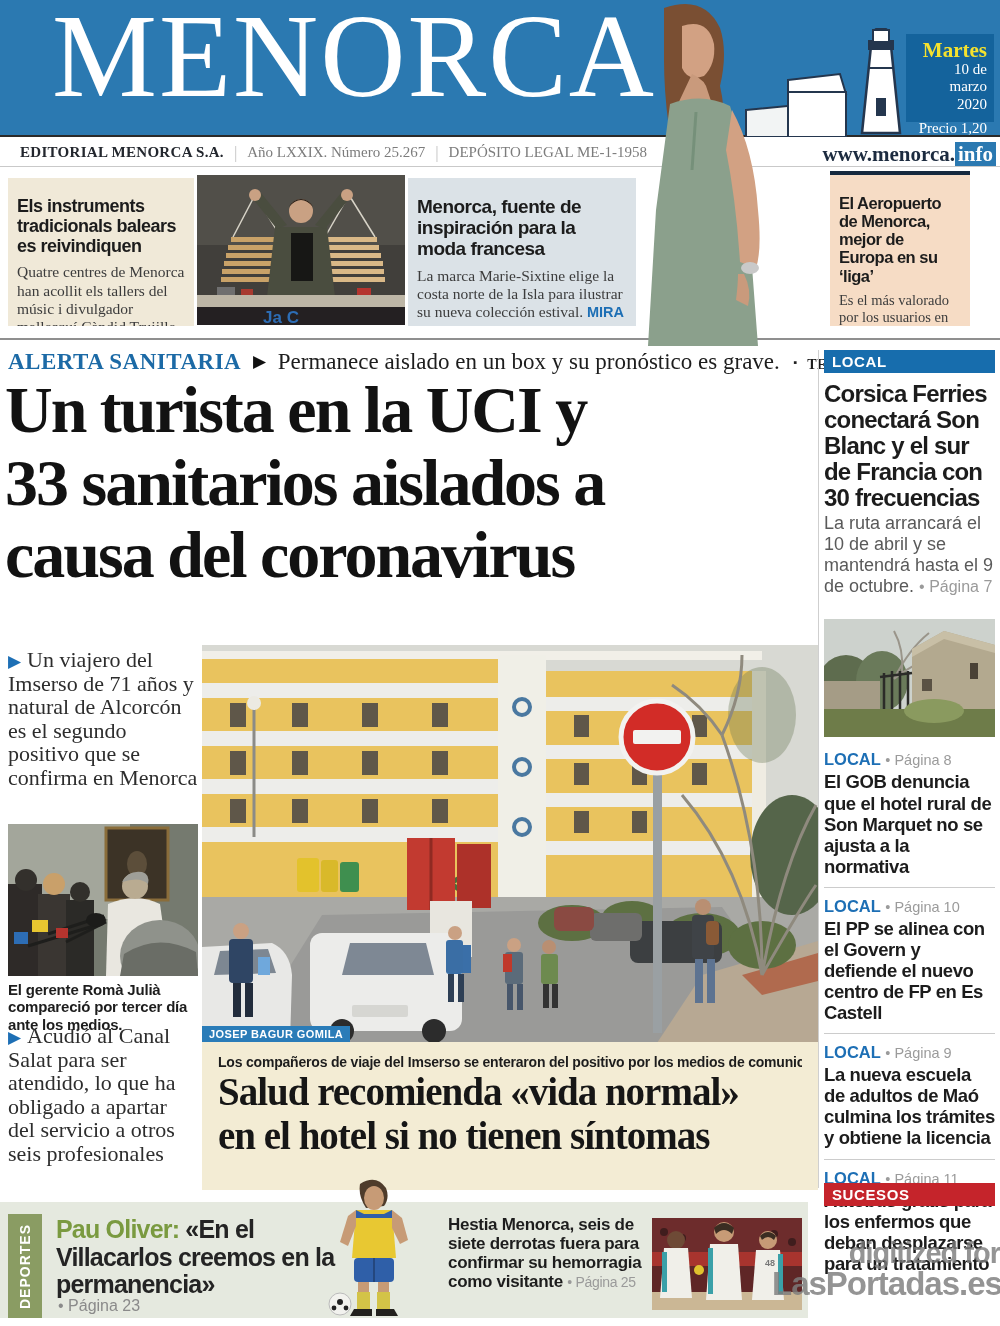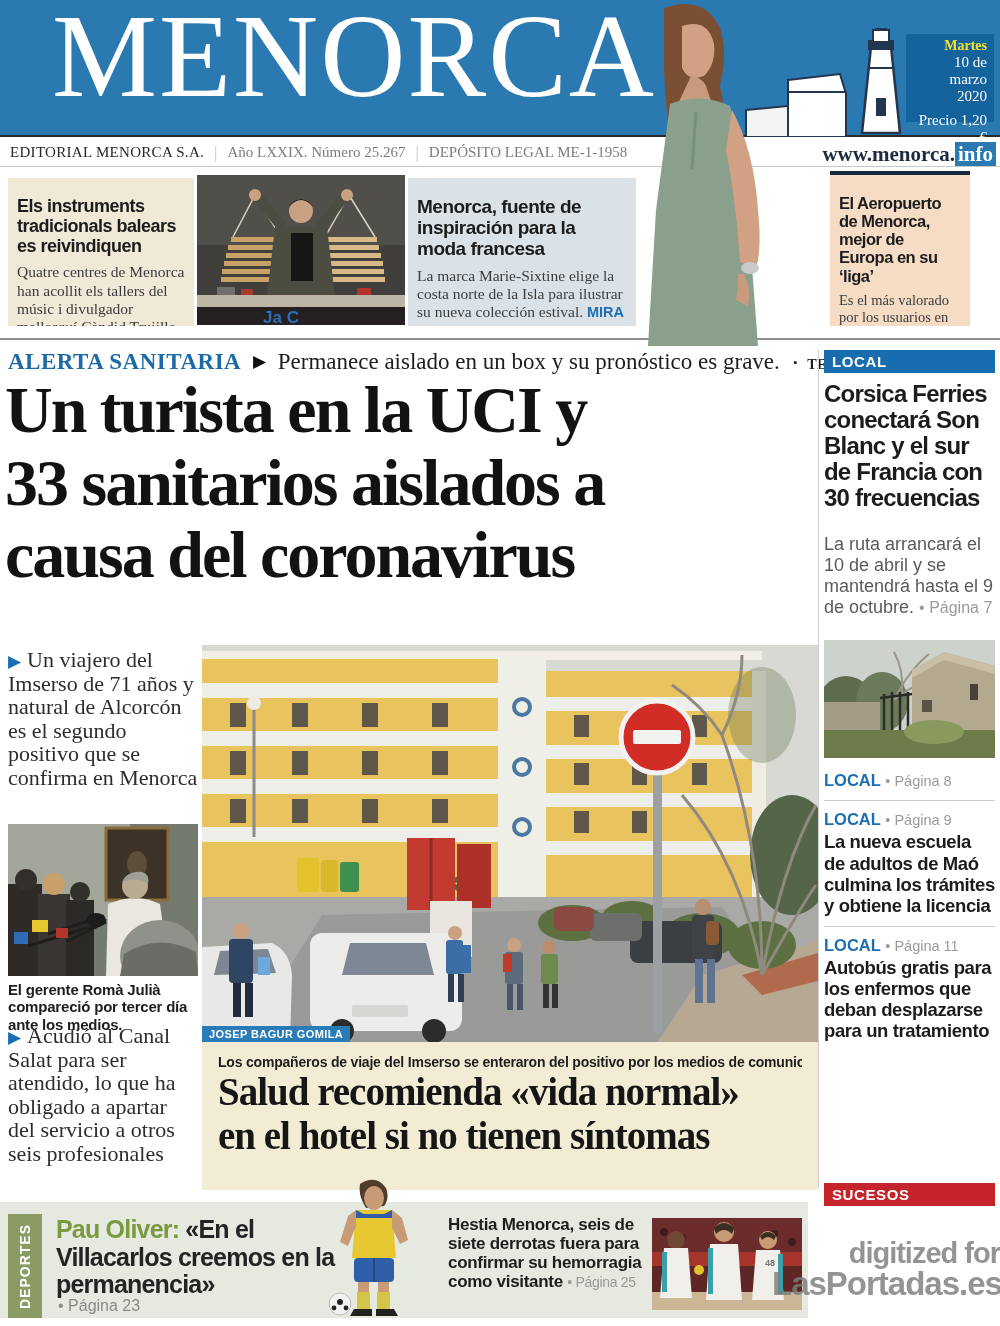--- a/index.html
+++ b/index.html
@@ -11,27 +11,27 @@
   }
   *{margin:0;padding:0;box-sizing:border-box}
   body{background:#888;font-family:"Liberation Sans",sans-serif}
   #page{position:relative;width:1000px;height:1326px;background:#fff;margin:0 auto;overflow:hidden}
 
   
   .masthead{position:absolute;left:0;top:0;width:1000px;height:137px;background:var(--masthead_blue);border-bottom:2px solid #2a2a2a}
   .mast-title{position:absolute;left:52px;top:-8px;color:#fff;font-family:"Liberation Serif",serif;font-size:118px;font-weight:normal;letter-spacing:2px;line-height:1.1}
   .lighthouse{position:absolute;left:728px;top:28px}
   .datebox{position:absolute;left:906px;top:34px;width:88px;height:88px;background:var(--datebox_blue);color:#fff;text-align:right;padding:5px 7px;font-family:"Liberation Serif",serif}
-  .datebox .day{color:var(--yellow);font-weight:bold;font-size:14px;line-height:1.05}
+  .datebox .day{color:var(--yellow);font-weight:bold;font-size:21px;line-height:1.05}
   .datebox .d1,.datebox .d2{font-size:15px;line-height:1.15}
   .datebox .price{font-size:15px;margin-top:7px}
 
   
   .folio{position:absolute;left:0;top:139px;width:1000px;height:28px;background:#fff;border-bottom:1px solid #c9c9c9;display:flex;align-items:center;font-family:"Liberation Serif",serif;font-size:15px;color:#7c7c7c}
-  .folio .pub{font-weight:normal;color:#23272e;margin-left:10px;letter-spacing:.3px}
+  .folio .pub{font-weight:bold;color:#23272e;margin-left:20px;letter-spacing:.3px}
   .folio .sep{color:#c4c4c4;margin:0 10px;font-size:17px}
   .folio .site{position:absolute;right:4px;top:3px;font-weight:bold;color:#1c2b3f;font-size:21px}
   .folio .site .chip{background:var(--masthead_blue);color:#fff;padding:0 3px}
 
   .model{position:absolute;left:612px;top:0;z-index:6}
 
   
   .box{position:absolute;padding:19px 9px 6px 9px;overflow:hidden}
   .box h3{font-size:18px;line-height:1.1;letter-spacing:-.5px;color:#1c1c1c;margin-bottom:7px}
   .box .bd{font-family:"Liberation Serif",serif;font-size:15.5px;line-height:1.18;color:#3c3c3c}
@@ -68,21 +68,21 @@
   #mainphoto{position:absolute;left:202px;top:645px}
   .credit{position:absolute;left:202px;top:1026px;background:#2a7cb8;color:#fff;font-weight:bold;font-size:11px;padding:2px 7px;letter-spacing:.4px;z-index:3}
   .creambox{position:absolute;left:202px;top:1042px;width:616px;height:148px;background:var(--cream_box2);padding:12px 16px}
   .creambox .cap{font-weight:bold;font-size:14px;color:#1d1d1d;letter-spacing:-.2px;white-space:nowrap;overflow:hidden}
   .creambox .sub{font-family:"Liberation Serif",serif;font-weight:bold;font-size:39px;line-height:1.12;letter-spacing:-1px;color:#161616;}
 
   
   .vdiv{position:absolute;left:818px;top:350px;width:1px;height:838px;background:#cfcfcf}
   .rail{position:absolute;left:824px;top:350px;width:171px}
   .rail-label{background:var(--label_blue);color:#fff;font-weight:bold;font-size:15px;letter-spacing:.6px;padding:3px 0 3px 8px;margin-bottom:8px}
-  .rail-lead-h{font-size:24px;font-weight:bold;line-height:1.08;letter-spacing:-.8px;color:#1c1c1c;margin-bottom:23px}
+  .rail-lead-h{font-size:24px;font-weight:bold;line-height:1.08;letter-spacing:-.8px;color:#1c1c1c;margin-bottom:2px}
   .rail-lead-b{font-family:Liberation Sans, sans-serif;font-size:18px;line-height:1.18;color:#5a5a5a;margin-bottom:22px}
   .rail-lead-b .pg{color:#9a9a9a;font-size:16px}
   .rail .church{display:block;margin-bottom:4px}
   .rail-item{padding:9px 0 10px 0}
   .rail-item + .rail-item{border-top:1px solid #ccc}
   .rail-item .k{font-weight:bold;color:var(--link_blue);font-size:16.5px}
   .rail-item .pg{color:#9b9b9b;font-size:14.5px}
   .rail-item h4{font-size:18.5px;line-height:1.14;letter-spacing:-.4px;color:#1c1c1c;margin-top:2px}
   .sucesos-label{position:absolute;left:824px;top:1183px;width:171px;background:var(--sucesos_red);color:#fff;font-weight:bold;font-size:15px;letter-spacing:.6px;padding:3px 0 3px 8px}
   .sucesos-box{position:absolute;left:824px;top:1206px;width:176px;height:120px;background:var(--pink_box);padding:10px 6px 0 8px}
@@ -419,20 +419,26 @@
         <line x1="76" y1="52" x2="76" y2="100"></line>
           <line x1="84" y1="52" x2="84" y2="100"></line>
         <line x1="56" y1="58" x2="88" y2="54"></line>
       </g>
       <rect x="0" y="90" width="171" height="28" fill="#6e7c49"></rect>
       <ellipse cx="110" cy="92" rx="30" ry="12" fill="#8a9a5f"></ellipse>
     </svg>
     <div class="rail-item">
       <div><span class="k">LOCAL</span>
         <span class="pg"><span>•</span> <span>Página 8</span></span></div>
+      <h4>El GOB denuncia que el hotel rural de Son Marquet no se ajusta a la normativa</h4>
+    </div>
+    <div class="rail-item">
+      <div><span class="k">LOCAL</span>
+        <span class="pg"><span>•</span> <span>Página 10</span></span></div>
+      <h4>El PP se alinea con el Govern y defiende el nuevo centro de FP en Es Castell</h4>
     </div>
     <div class="rail-item">
       <div><span class="k">LOCAL</span>
         <span class="pg"><span>•</span> <span>Página 9</span></span></div>
       <h4>La nueva escuela de adultos de Maó culmina los trámites y obtiene la licencia</h4>
     </div>
     <div class="rail-item">
       <div><span class="k">LOCAL</span>
         <span class="pg"><span>•</span> <span>Página 11</span></span></div>
       <h4>Autobús gratis para los enfermos que deban desplazarse para un tratamiento</h4>

